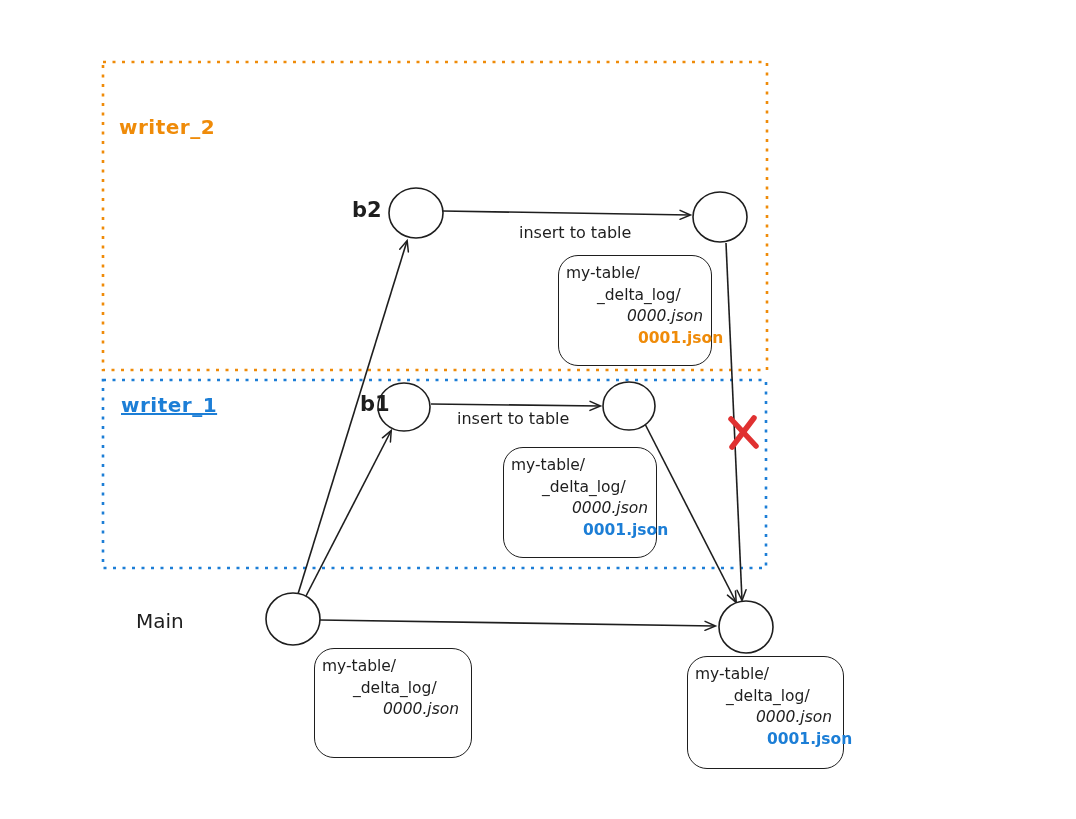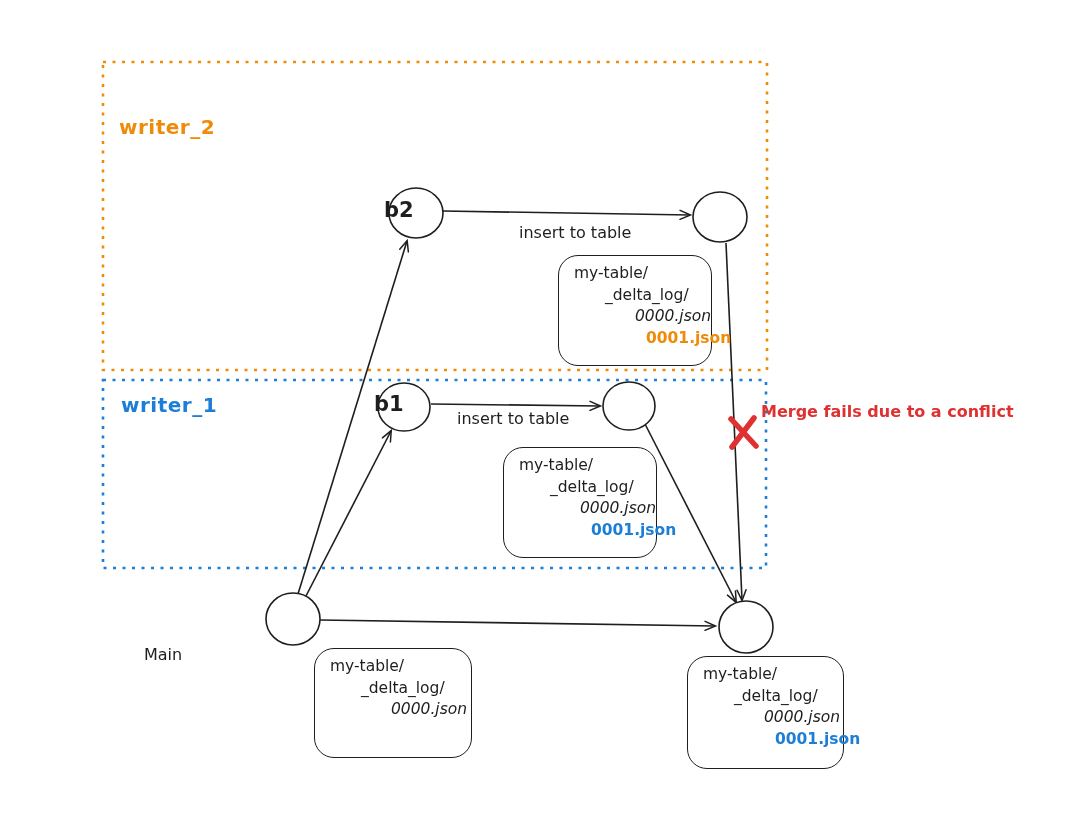--- a/index.html
+++ b/index.html
@@ -17,37 +17,36 @@
   .canvas{
     position:relative;
     width:1076px;
     height:819px;
     background:#ffffff;
     overflow:hidden;
   }
   .canvas svg{position:absolute;left:0;top:0;z-index:1;}
   .lbl{position:absolute;z-index:3;white-space:nowrap;}
   .lbl-writer2{left:119px;top:84px;font-size:20px;font-weight:700;color:var(--orange);letter-spacing:.5px;margin-top:31px;}
-  .lbl-writer1{left:121px;top:393px;font-size:20px;font-weight:700;color:var(--blue);letter-spacing:.5px;}
-  .lbl-b2{left:352px;top:198px;font-size:21px;font-weight:600;margin-left:32px;}
-  .lbl-b1{left:374px;top:392px;font-size:21px;font-weight:600;}
-  .lbl-main{left:144px;top:609px;font-size:16px;margin-top:36px;}
+  .lbl-writer1{left:121px;top:393px;font-size:20px;font-weight:700;color:var(--blue);letter-spacing:.5px;text-decoration:underline;}
+  .lbl-b2{left:352px;top:198px;font-size:21px;font-weight:600;}
+  .lbl-b1{left:360px;top:392px;font-size:21px;font-weight:600;}
+  .lbl-main{left:136px;top:609px;font-size:20px;}
   .lbl-insert-w2{left:519px;top:223px;font-size:16px;}
   .lbl-insert-w1{left:457px;top:409px;font-size:16px;}
   .lbl-conflict{left:761px;top:402px;font-size:16px;font-weight:600;color:var(--red);}
   .fb{
     position:absolute;z-index:2;
     border:1.6px solid var(--ink);
     border-radius:20px;
     background:#fff;
     padding-top:7px;
     font-size:15.5px;
     line-height:21.5px;
     font-weight:500;
-    padding-left:8px;
   }
   .fb-writer2{left:558px;top:255px;width:154px;height:111px;}
   .fb-writer1{left:503px;top:447px;width:154px;height:111px;}
   .fb-main{left:314px;top:648px;width:158px;height:110px;}
   .fb-merged{left:687px;top:656px;width:157px;height:113px;}
   .fb .l1{padding-left:7px;}
   .fb .l2{padding-left:38px;}
   .fb .l3{padding-left:68px;font-style:italic;}
   .fb .l4{padding-left:63px;margin-left:16px;}
   .hl-orange{color:var(--orange);font-weight:600;}
@@ -92,21 +91,20 @@
   <div class="lbl lbl-writer2">writer_2</div>
   <div class="lbl lbl-writer1">writer_1</div>
 
   <div class="lbl lbl-b2">b2</div>
   <div class="lbl lbl-b1">b1</div>
   <div class="lbl lbl-main">Main</div>
 
   <div class="lbl lbl-insert-w2">insert to table</div>
   <div class="lbl lbl-insert-w1">insert to table</div>
 
-  <div class="lbl lbl-conflict">Merge fails due to a conflict</div>
 
   <div class="fb fb-writer2">
     <div class="l1">my-table/</div>
     <div class="l2">_delta_log/</div>
     <div class="l3">0000.json</div>
     <div class="l4 hl-orange">0001.json</div>
   </div>
 
   <div class="fb fb-writer1">
     <div class="l1">my-table/</div>

